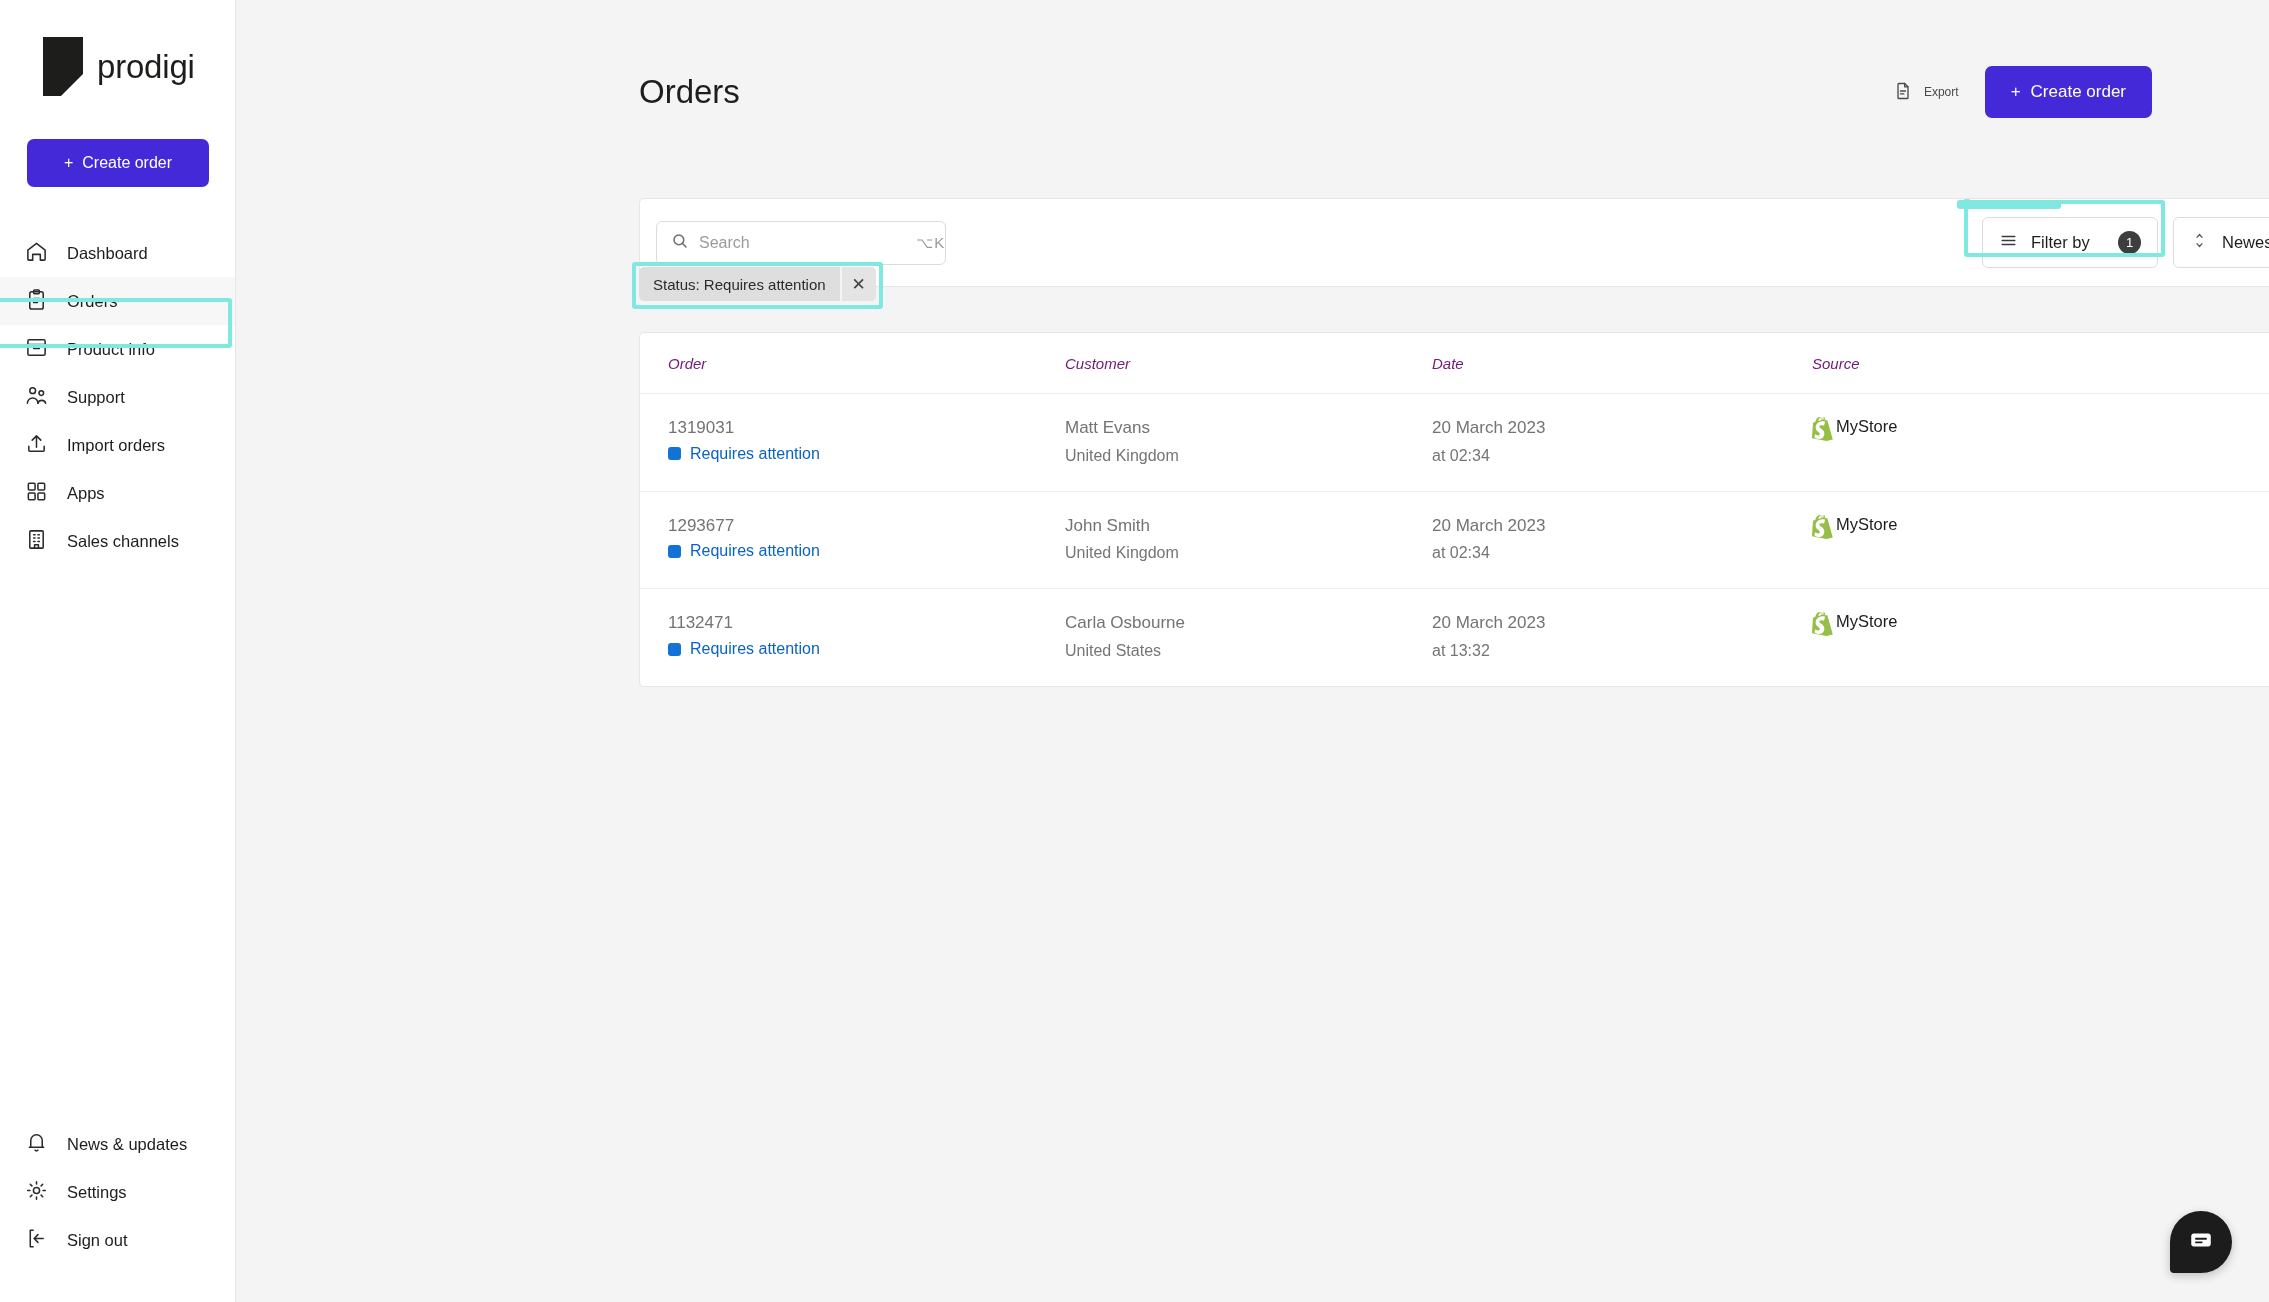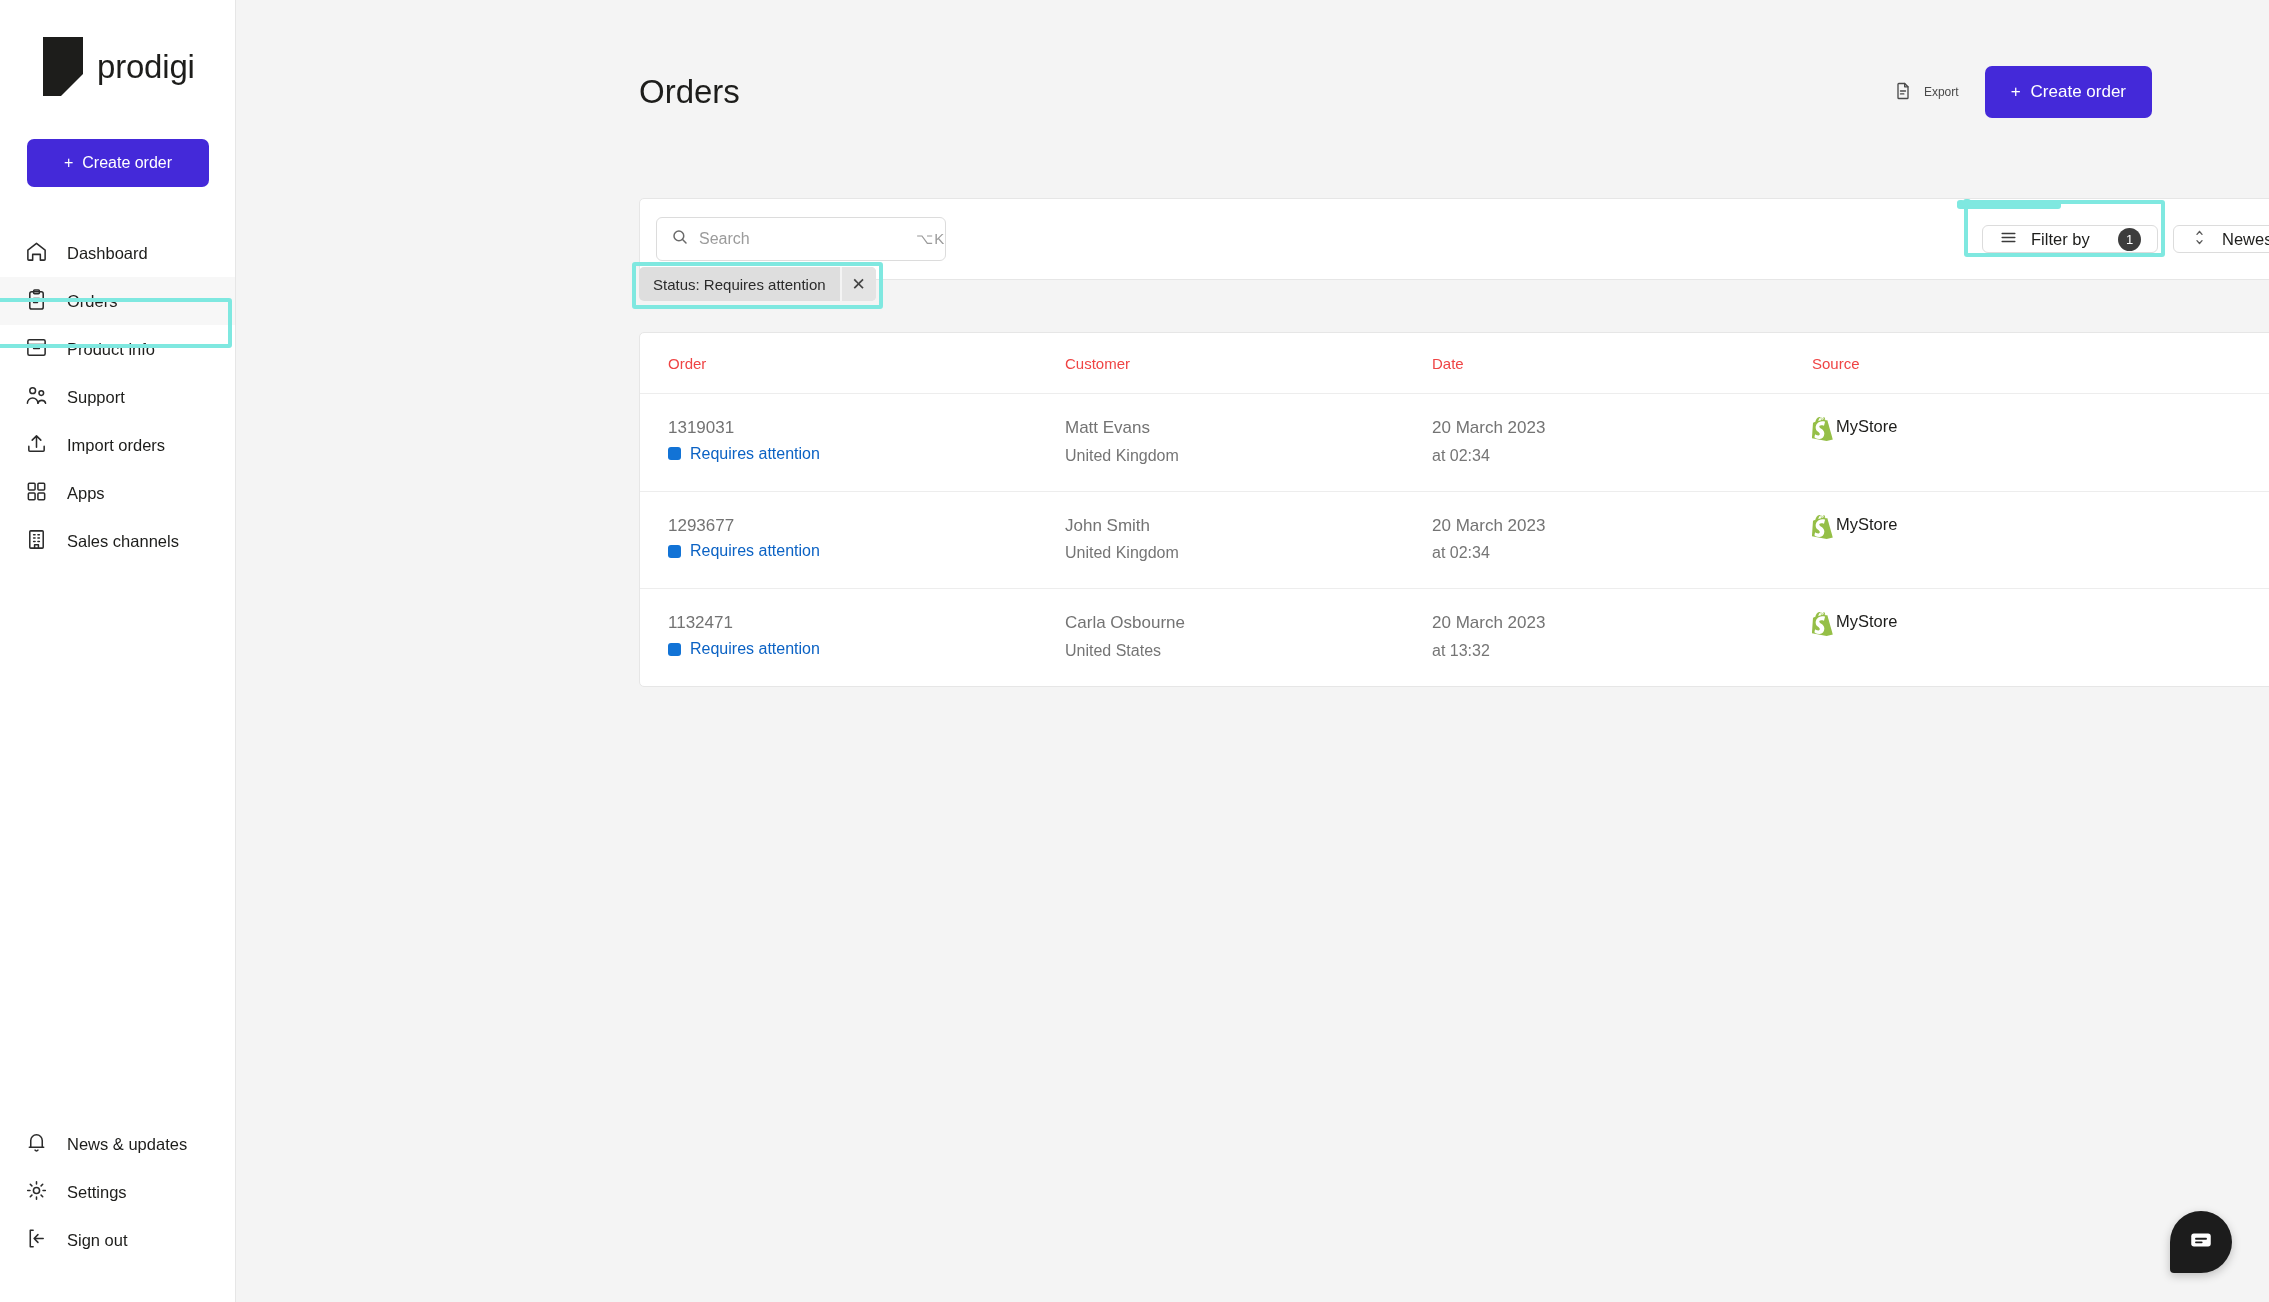--- a/index.html
+++ b/index.html
@@ -94,21 +94,21 @@
   }
   .search-box svg { width: 18px; height: 18px; flex: none; }
   .search-input {
     border: none; outline: none; flex: 1; font-family: inherit;
     font-size: 16px; color: #333; background: transparent;
   }
   .search-input::placeholder { color: #9b9b9b; }
   .kbd-hint { font-size: 15px; color: #9b9b9b; letter-spacing: 1px; }
   .toolbar-right { margin-left: auto; display: flex; align-items: center; gap: 15px; }
   .pill {
-    height: 28px; border: 1px solid #dcdcdc; border-radius: 6px; background: #fff;
+    height: 51px; border: 1px solid #dcdcdc; border-radius: 6px; background: #fff;
     display: flex; align-items: center; gap: 13px; padding: 0 16px;
     font-family: inherit; font-size: 16.5px; color: #1d1d1b; cursor: pointer;
   }
   .pill svg { width: 19px; height: 19px; flex: none; }
   .filter-pill { width: 176px; }
   .filter-count {
     margin-left: auto; width: 23px; height: 23px; border-radius: 50%;
     background: #3d3d3d; color: #fff; font-size: 13px;
     display: flex; align-items: center; justify-content: center;
   }
@@ -129,22 +129,22 @@
   }
 
   
   .table-card {
     position: absolute; left: 403px; top: 332px; width: 1727px;
     background: #ffffff; border: 1px solid #e6e6e6; border-radius: 5px;
     overflow: hidden;
   }
   .table { width: 100%; border-collapse: collapse; table-layout: fixed; }
   .table th {
-    text-align: left; font-size: 15px; font-weight: 400; color: #ef4444;
-    padding: 22px 0 21px 0; border-bottom: 1px solid #ededed;
+    text-align: left; font-size: 15px; font-weight: 400; color: #701a75;
+    padding: 22px 0 21px 0; border-bottom: 1px solid #ededed; font-style: italic;
   }
   .table td { padding: 23px 0 24px 0; border-bottom: 1px solid #ededed; vertical-align: top; }
   .table tr:last-child td { border-bottom: none; }
   .col-order { width: 425px; padding-left: 28px !important; }
   .col-customer { width: 367px; }
   .col-date { width: 380px; }
   .col-source { width: 400px; }
   .col-total { text-align: right; padding-right: 28px !important; }
   th.col-order { padding-left: 28px; }
   th.col-total { text-align: right; padding-right: 28px; }

